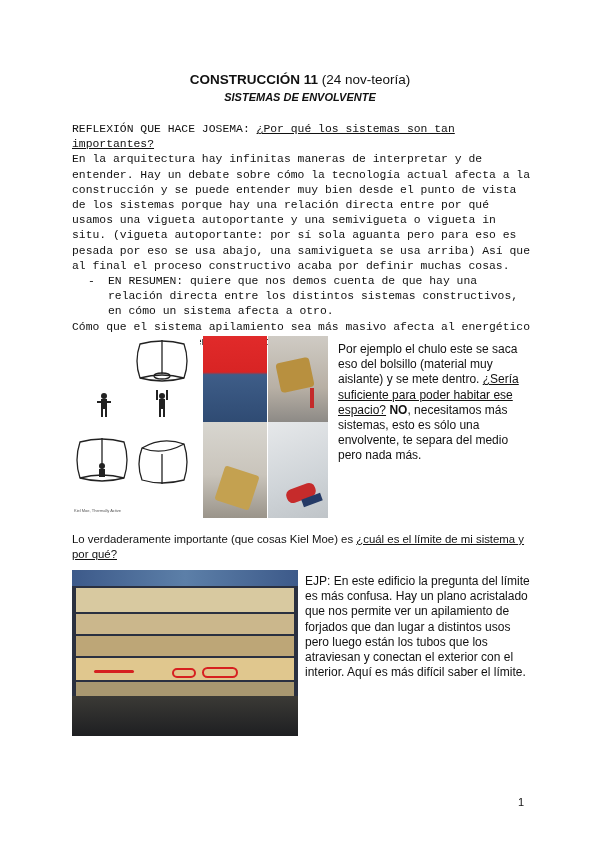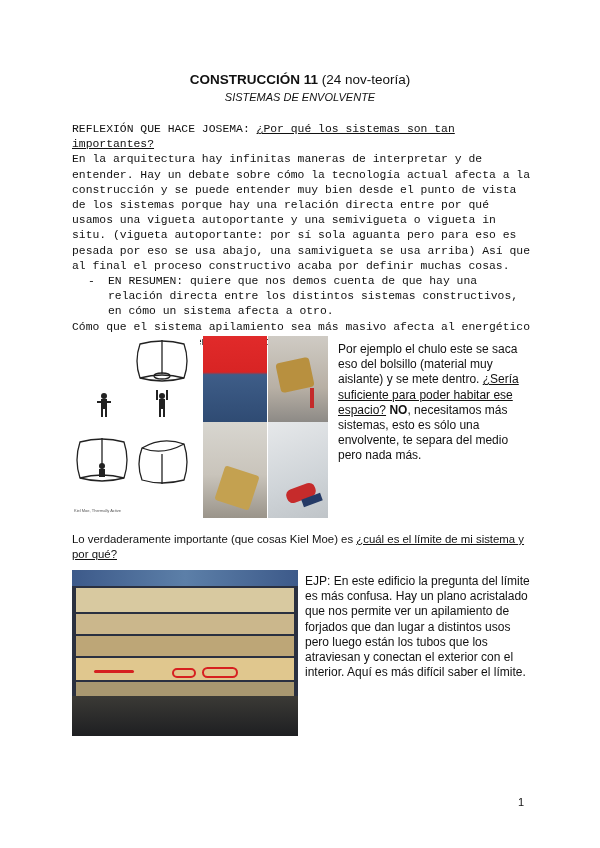--- a/index.html
+++ b/index.html
@@ -3,21 +3,21 @@
 <meta charset="utf-8">
 <style>
   html, body { margin: 0; padding: 0; background: #ffffff; }
   body { width: 600px; height: 848px; position: relative; overflow: hidden;
          font-family: "Liberation Sans", sans-serif; color: #111; }
   .page { position: absolute; left: 0; top: 0; width: 548px; height: 848px; }
   .title { position: absolute; top: 72px; left: 0; width: 600px; text-align: center;
            font-size: 13.5px; }
   .title .b { font-weight: bold; }
   .subtitle { position: absolute; top: 91px; left: 0; width: 600px; text-align: center;
-              font-size: 11px; font-weight: normal; font-style: italic; }
+              font-size: 11px; font-weight: bold; font-style: italic; }
   .body-text { position: absolute; left: 72px; width: 458px; font-size: 11.4px; line-height: 15.2px; }
   .u { text-decoration: underline; }
   .bullet { position: relative; padding-left: 36px; }
   .bullet .dash { position: absolute; left: 16px; top: 0; }
   .img-block { position: absolute; overflow: hidden; }
   .side-text { position: absolute; font-size: 12px; line-height: 15.2px; }
   .page-num { position: absolute; left: 518px; top: 796px; font-size: 11px; }
 </style>
 </head>
 <body>

